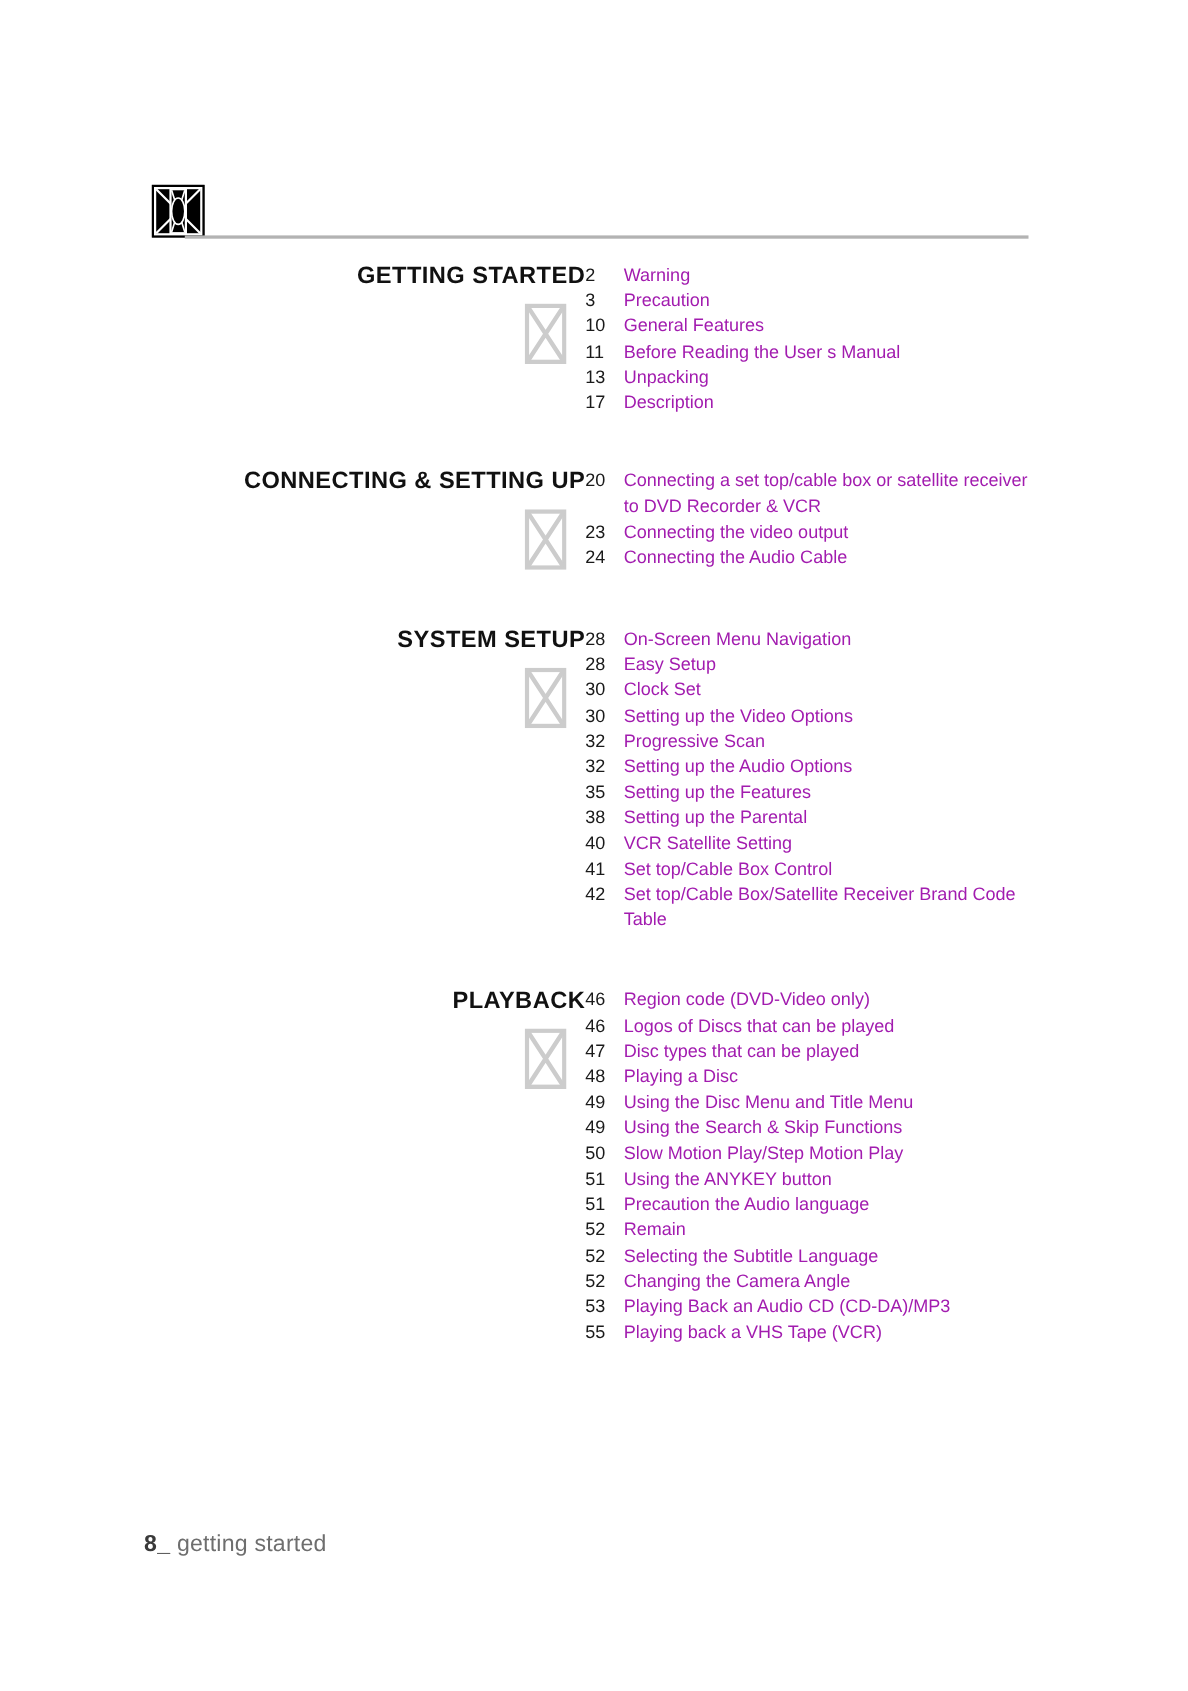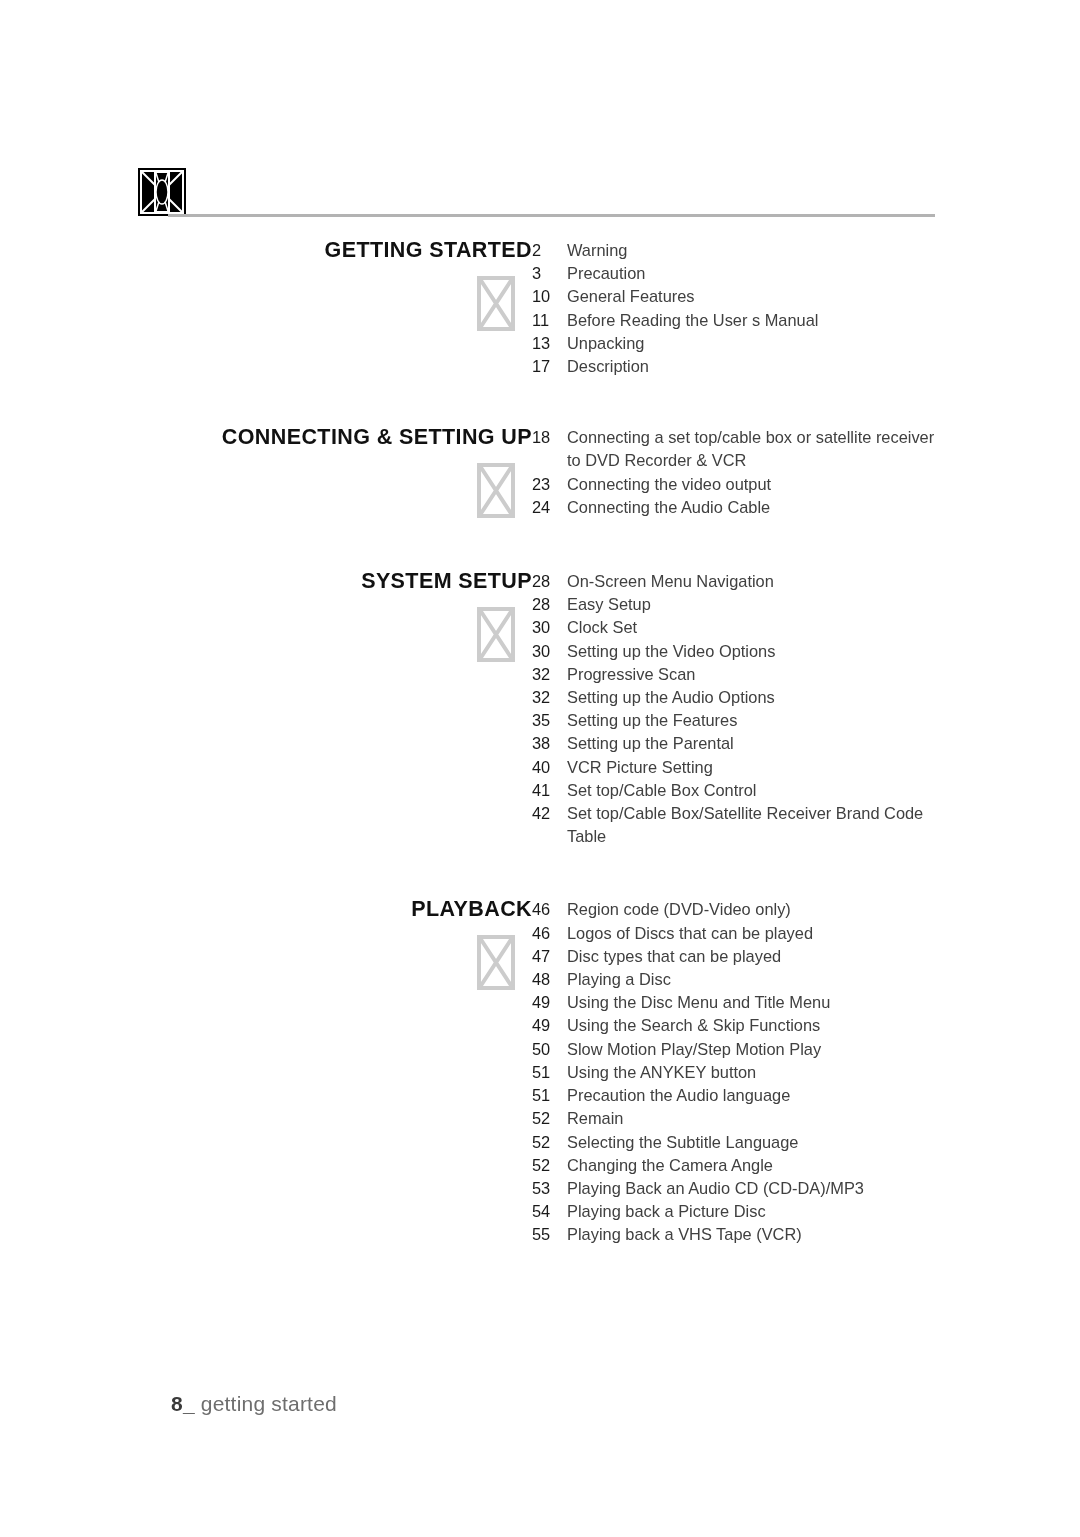--- a/index.html
+++ b/index.html
@@ -92,39 +92,38 @@
   }
   .entry-page {
     flex: 0 0 35px;
     width: 35px;
     font-size: 16.4px;
     color: #1a1a1a;
     text-align: left;
   }
   .entry-title {
     font-size: 16.4px;
-    color: #404040;
+    color: #a21caf;
     max-width: 380px;
   }
 
   
   .sec-gap-1 { height: 45px; }
   .sec-gap-2 { height: 48px; }
   .sec-gap-3 { height: 47px; }
 
   
   .page-footer {
     position: absolute;
     left: 131px;
     top: 1392px;
     font-size: 21px;
     color: #6e6e6e;
     letter-spacing: 0.2px;
     white-space: nowrap;
-    margin-left: 40px;
   }
   .footer-num {
     font-weight: bold;
     color: #3a3a3a;
   }
 </style>
 </head>
 <body>
 
 <div class="page-header">
@@ -188,21 +187,21 @@
       <div class="section-title">CONNECTING &amp; SETTING UP</div>
       <div class="section-thumb">
         <svg width="38" height="55" viewBox="0 0 38 55" aria-hidden="true">
           <rect x="2" y="2" width="34" height="51" fill="none" stroke="#cccccc" stroke-width="4"></rect>
           <path d="M3 3 L35 52 M35 3 L3 52" stroke="#cccccc" stroke-width="4" fill="none"></path>
         </svg>
       </div>
     </div>
     <div class="section-right">
       <div class="entry">
-        <span class="entry-page">18</span>
+        <span class="entry-page">20</span>
         <span class="entry-title">Connecting a set top/cable box or satellite receiver to DVD Recorder &amp; VCR</span>
       </div>
       <div class="entry">
         <span class="entry-page">23</span>
         <span class="entry-title">Connecting the video output</span>
       </div>
       <div class="entry">
         <span class="entry-page">24</span>
         <span class="entry-title">Connecting the Audio Cable</span>
       </div>
@@ -249,21 +248,21 @@
       <div class="entry">
         <span class="entry-page">35</span>
         <span class="entry-title">Setting up the Features</span>
       </div>
       <div class="entry">
         <span class="entry-page">38</span>
         <span class="entry-title">Setting up the Parental</span>
       </div>
       <div class="entry">
         <span class="entry-page">40</span>
-        <span class="entry-title">VCR Picture Setting</span>
+        <span class="entry-title">VCR Satellite Setting</span>
       </div>
       <div class="entry">
         <span class="entry-page">41</span>
         <span class="entry-title">Set top/Cable Box Control</span>
       </div>
       <div class="entry">
         <span class="entry-page">42</span>
         <span class="entry-title">Set top/Cable Box/Satellite Receiver Brand Code Table</span>
       </div>
     </div>
@@ -328,24 +327,20 @@
       </div>
       <div class="entry">
         <span class="entry-page">52</span>
         <span class="entry-title">Changing the Camera Angle</span>
       </div>
       <div class="entry">
         <span class="entry-page">53</span>
         <span class="entry-title">Playing Back an Audio CD (CD-DA)/MP3</span>
       </div>
       <div class="entry">
-        <span class="entry-page">54</span>
-        <span class="entry-title">Playing back a Picture Disc</span>
-      </div>
-      <div class="entry">
         <span class="entry-page">55</span>
         <span class="entry-title">Playing back a VHS Tape (VCR)</span>
       </div>
     </div>
   </div>
 
 </div>
 
 <div class="page-footer">
   <span class="footer-num">8</span><span class="footer-num">_</span><span> getting started</span>

